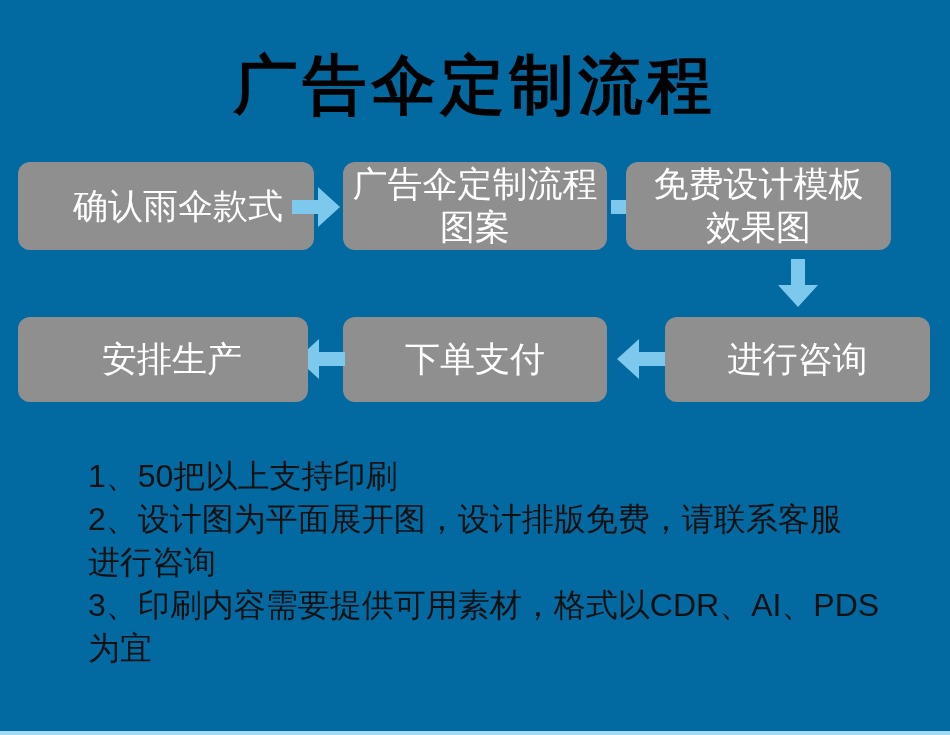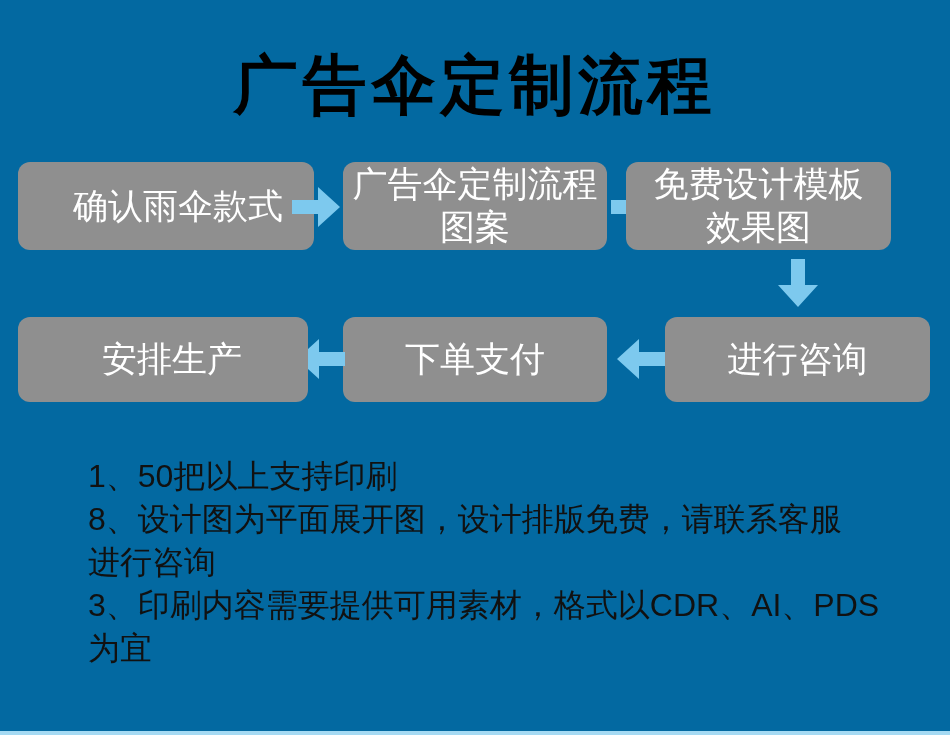--- a/index.html
+++ b/index.html
@@ -117,21 +117,21 @@
       <svg width="48" height="44" viewBox="0 0 48 44">
         <polygon points="48,15 22,15 22,2 0,22 22,42 22,29 48,29" fill="#7dc9ee"></polygon>
       </svg>
     </span>
 
     <div class="box s6">安排生产</div>
   </div>
 
   <div class="notes">
     <div class="note">1、50把以上支持印刷</div>
-    <div class="note">8、设计图为平面展开图，设计排版免费，请联系客服
+    <div class="note">2、设计图为平面展开图，设计排版免费，请联系客服
 进行咨询</div>
     <div class="note">3、印刷内容需要提供可用素材，格式以CDR、AI、PDS
 为宜</div>
   </div>
 
   <div class="bottom-line"></div>
 
 </div>
 
 </body></html>

